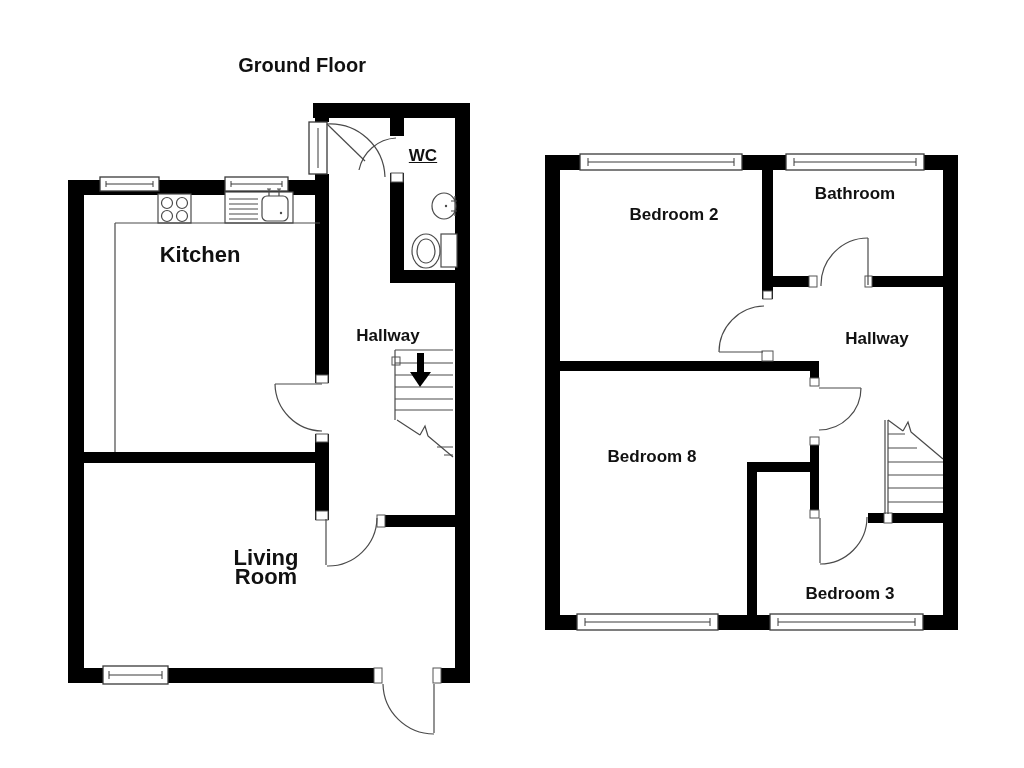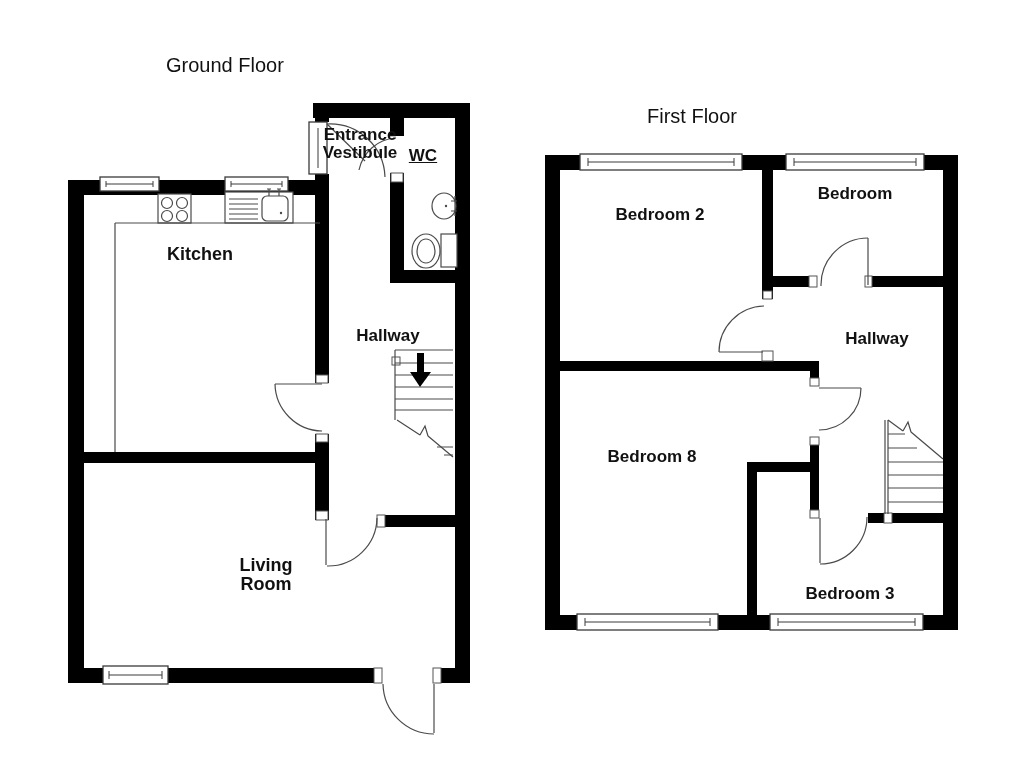--- a/index.html
+++ b/index.html
@@ -15,24 +15,24 @@
   .winline { fill:none; stroke:#3a3a3a; stroke-width:1; }
   .jamb  { fill:#ffffff; stroke:#555555; stroke-width:1; }
   .fix   { fill:#ffffff; stroke:var(--line); stroke-width:1.2; }
   .gap   { fill:#ffffff; stroke:none; }
   .arrowhead { fill:var(--wall); stroke:none; }
   .room-label {
     position:absolute; text-align:center; font-weight:bold; color:var(--text);
     font-size:17px; line-height:18px; letter-spacing:0px;
   }
   .floor-title {
-    position:absolute; text-align:left; font-weight:normal; color:var(--text);
+    position:absolute; text-align:right; font-weight:bold; color:var(--text);
     font-size:20px; line-height:22px;
   }
-  .size18 { font-size:18px; line-height:19px; }
+  .size18 { font-size:22px; line-height:19px; }
 </style>
 </head>
 <body>
 
 <div id="plan">
 
   <svg width="1024" height="768" viewBox="0 0 1024 768">
 
     <g>
 
@@ -210,27 +210,25 @@
       <g>
         <path class="thin" d="M885 420 L885 514 M888 420 L888 514"></path>
         <path class="thin" d="M888 462 L943 462 M888 475 L943 475 M888 488 L943 488 M888 502 L943 502"></path>
         <path class="thin" d="M888 434 L905 434 M888 448 L917 448"></path>
         <path class="thin" d="M888 420 L903 431 M903 431 L908 422 L911 432 M911 432 L943 459"></path>
       </g>
     </g>
   </svg>
 
   <div class="floor-title" style="left:166px; top:54px;  width:200px;">Ground Floor</div>
-  <div class="floor-title" style="left:647px; top:105px; width:200px;">First Floor</div>
-
-  <div class="room-label" style="left:312px; top:126px; width:96px;">Entrance Vestibule</div>
+
   <div class="room-label" style="left:400px; top:147px; width:46px;text-decoration:underline;">WC</div>
   <div class="room-label size18" style="left:130px; top:245px; width:140px;">Kitchen</div>
   <div class="room-label" style="left:318px; top:327px; width:140px;">Hallway</div>
-  <div class="room-label size18" style="left:229px; top:548px; width:74px;margin-top:8px;">Living Room</div>
-
-  <div class="room-label" style="left:580px; top:206px; width:160px;">Bedroom 2</div>
-  <div class="room-label" style="left:775px; top:185px; width:160px;">Bedroom</div>
+  <div class="room-label size18" style="left:229px; top:548px; width:74px;">Living Room</div>
+
+  <div class="room-label" style="left:594px; top:206px; width:160px;">Bedroom 2</div>
+  <div class="room-label" style="left:775px; top:185px; width:160px;">Bathroom</div>
   <div class="room-label" style="left:807px; top:330px; width:140px;">Hallway</div>
   <div class="room-label" style="left:572px; top:448px; width:160px;">Bedroom 8</div>
   <div class="room-label" style="left:770px; top:585px; width:160px;">Bedroom 3</div>
 
 </div>
 
 </body></html>

